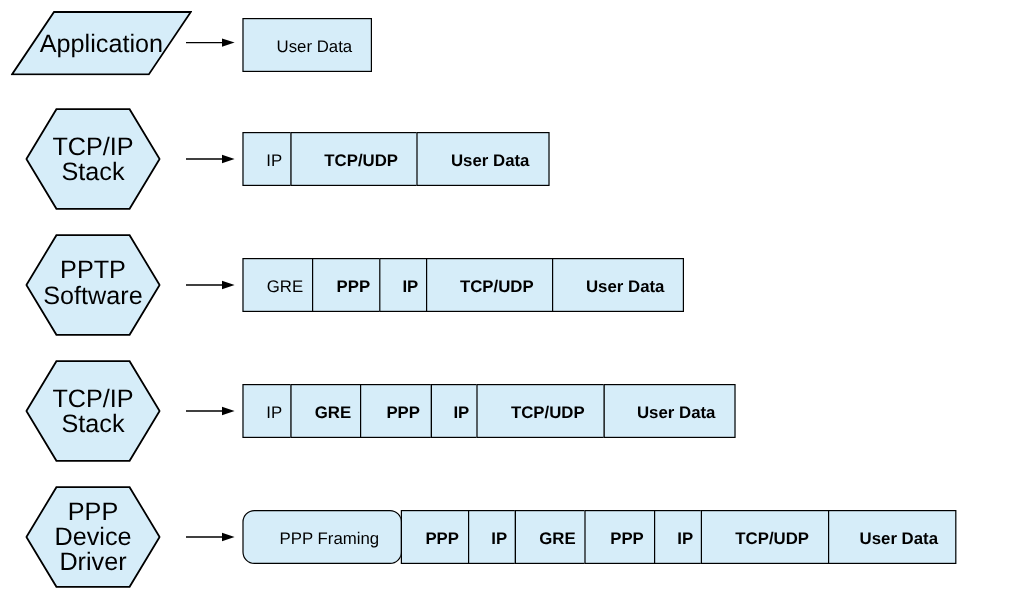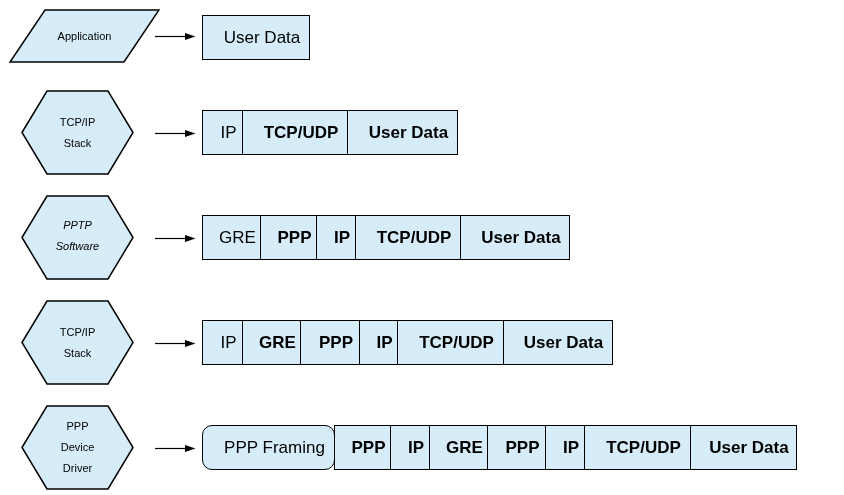--- a/index.html
+++ b/index.html
@@ -7,29 +7,29 @@
     position:relative;width:844px;height:495px;background:#fff;
     font-family:"Liberation Sans",sans-serif;color:#000;overflow:hidden;
   }
   .row{position:absolute;left:0;top:0;width:0;height:0;}
   .shape{position:absolute;}
   .shape svg{position:absolute;left:0;top:0;}
   .shape .lbl{
     position:relative;width:100%;height:100%;
     display:flex;align-items:center;justify-content:center;
     text-align:center;white-space:pre-line;
-    font-size:11px;line-height:21px;
+    font-size:21px;line-height:21px;
   }
   .arrow{position:absolute;}
   .strip{position:absolute;display:flex;}
   .cell{
     box-sizing:border-box;height:100%;
     border:1.5px solid #000;
     display:flex;align-items:center;justify-content:center;
-    font-size:17px;white-space:nowrap;overflow:hidden;
+    font-size:14px;white-space:nowrap;overflow:hidden;
     flex:0 0 auto;
     padding-left:12px;
   }
   .cell + .cell{margin-left:-1.5px;font-weight:bold;}
 </style>
 </head>
 <body>
 
 <div class="canvas" id="canvas">
     <div class="row">
@@ -59,21 +59,21 @@
           <line x1="0" y1="6.5" x2="31" y2="6.5" stroke="#000000" stroke-width="1.2"></line>
           <polygon points="30,3 40.5,6.5 30,10" fill="#000000"></polygon>
         </svg></div>
       <div class="strip" style="left: 202px; top: 110px; height: 45px;">
         <div class="cell" style="width: 41px; background: rgb(214, 237, 249);">IP</div>
         <div class="cell" style="width: 107px; background: rgb(214, 237, 249);">TCP/UDP</div>
         <div class="cell" style="width: 111px; background: rgb(214, 237, 249);">User Data</div>
       </div>
     </div>
     <div class="row">
-      <div class="shape" style="left: 21px; top: 195px; width: 113px; height: 81px; font-style: italic;">
+      <div class="shape" style="left: 21px; top: 195px; width: 113px; height: 81px;">
         <svg width="113" height="85" viewBox="0 0 113 85">
           <polygon points="1,42.5 26,1 87,1 112,42.5 87,84 26,84" fill="#D6EDF9" stroke="#000000" stroke-width="1.5"></polygon>
         </svg>
         <div class="lbl">PPTP
 Software</div>
       </div>
       <div class="arrow" style="left: 155px; top: 231px; width: 41px; height: 13px;"><svg width="41" height="13" viewBox="0 0 41 13">
           <line x1="0" y1="6.5" x2="31" y2="6.5" stroke="#000000" stroke-width="1.2"></line>
           <polygon points="30,3 40.5,6.5 30,10" fill="#000000"></polygon>
         </svg></div>

